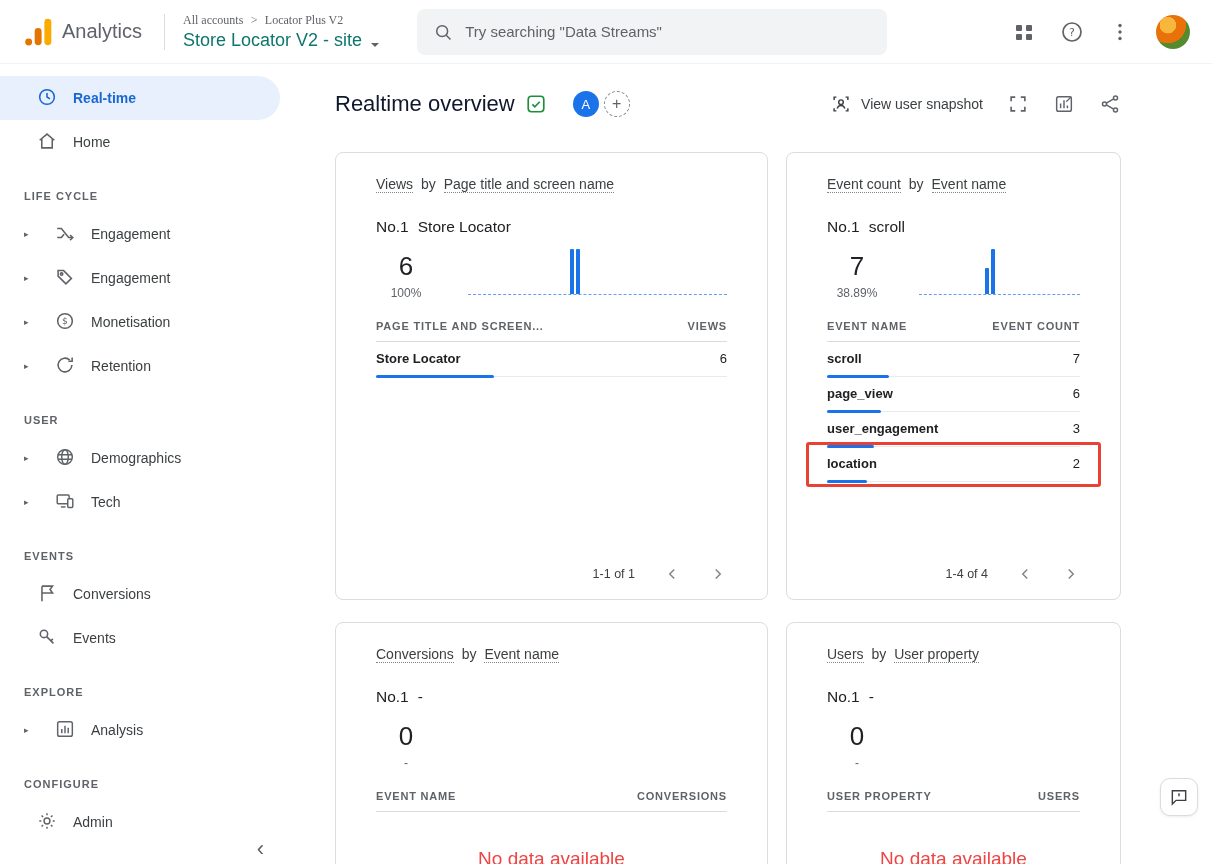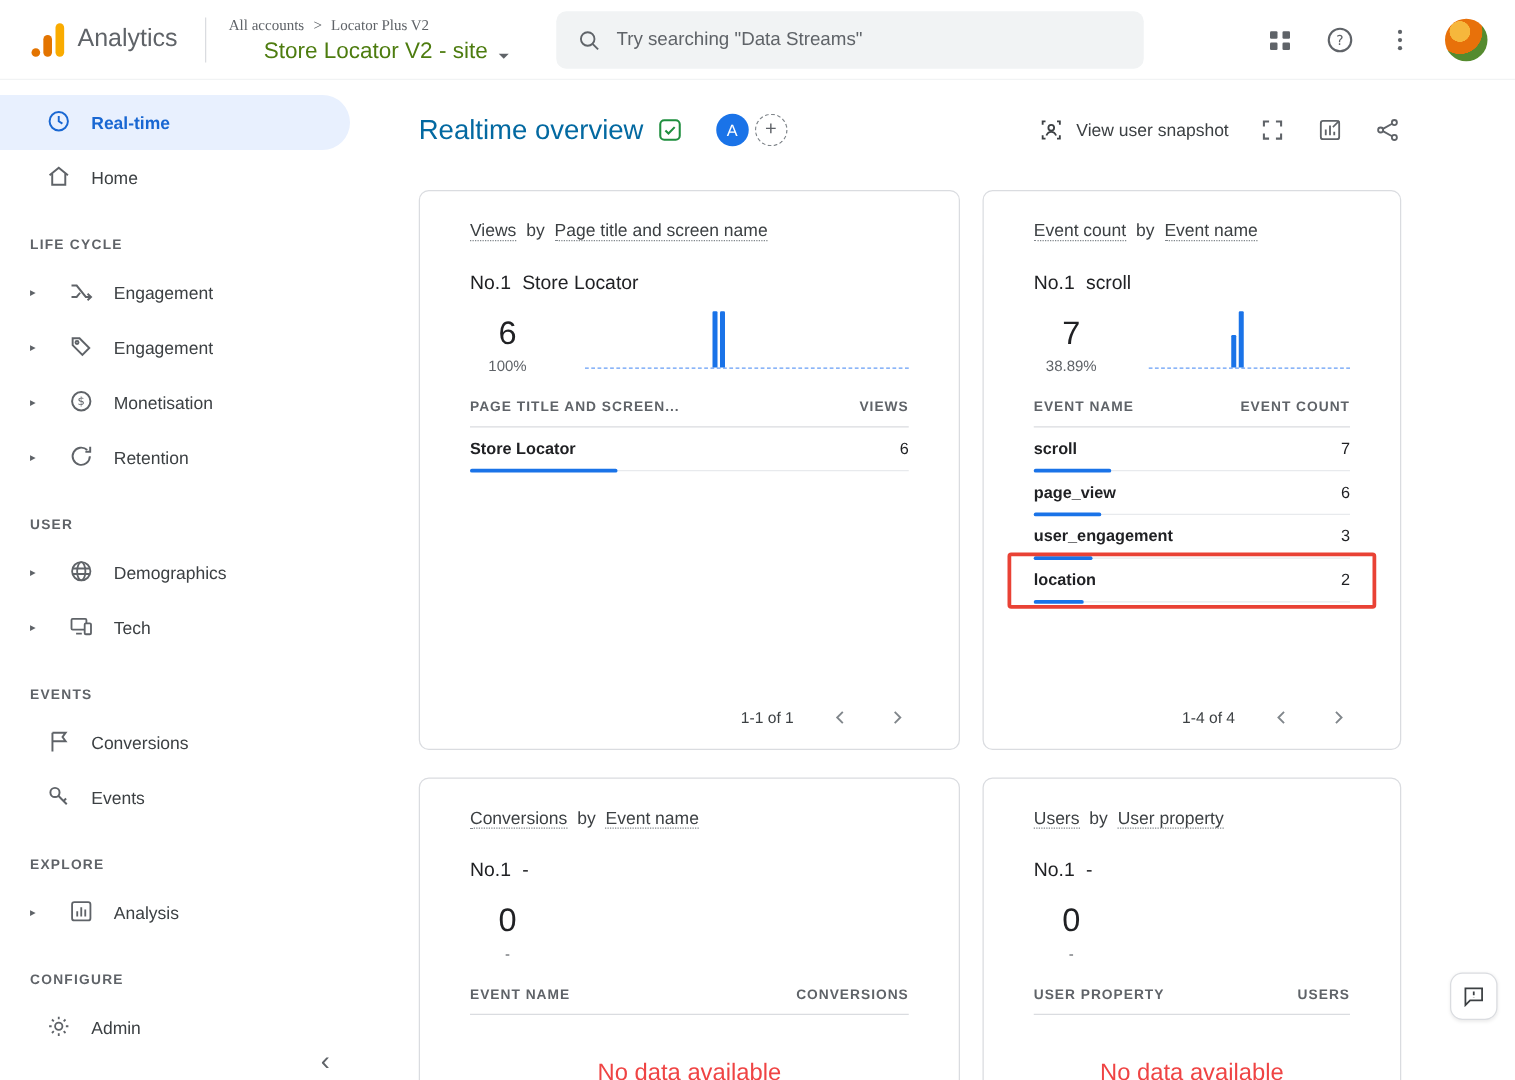--- a/index.html
+++ b/index.html
@@ -8,21 +8,21 @@
   .app { width:100%; height:100%; position:relative;border-radius:12px; }
 
   
   .topbar { height:64px; display:flex; align-items:center; padding:0 22px; border-bottom:1px solid #f1f3f4; }
   .brand { display:flex; align-items:center; cursor:pointer; }
   .brand-name { font-size:20px; color:#5f6368; margin-left:8px; }
   .tb-divider { width:1px; height:36px; background:#dadce0; margin:0 18px 0 22px; }
   .crumb-small { font-size:12px; color:#5f6368; }
   .crumb-small span { cursor:pointer;font-family:Liberation Serif, serif; }
   .crumb-sep { margin:0 4px; cursor:default; }
-  .prop-row { display:flex; align-items:flex-end; font-size:18px; color:#4d7c0f; margin-top:2px; cursor:pointer;margin-left:28px; }
+  .prop-row { display:flex; align-items:flex-end; font-size:18px; color:#0f766e; margin-top:2px; cursor:pointer; }
   .caret { width:0; height:0; border:4.5px solid transparent; border-top-color:#5f6368; margin-left:9px; margin-top:5px; }
   .search { margin-left:38px; width:470px; height:46px; background:#f1f3f4; border-radius:8px;
     display:flex; align-items:center; padding:0 16px; gap:12px; color:#5f6368; }
   .search input { flex:1; border:none; outline:none; background:transparent; font-size:15px;
     font-family:"Liberation Sans", sans-serif; color:#202124; }
   .search input::placeholder { color:#5f6368; }
   .tb-right { margin-left:auto; display:flex; align-items:center; gap:24px; color:#5f6368; }
   .tb-icon { width:24px; height:24px; cursor:pointer; display:inline-flex; }
   .avatar { width:34px; height:34px; border-radius:50%; cursor:pointer;
     background:radial-gradient(circle at 35% 30%, #f6b73c 0 25%, #e8710a 26% 55%, #558b2f 56% 80%, #33415c 81% 100%); }
@@ -37,21 +37,21 @@
   .nav-item.expandable { padding-left:24px; }
   .exp-arrow { width:12px; font-size:9px; color:#5f6368; margin-right:18px; flex:none; }
   .nav-item.selected { background:#e8f0fe; color:#1967d2; border-radius:0 24px 24px 0; margin-right:10px; font-weight:bold; }
   .nav-item.selected .nav-icon { color:#1967d2; }
   .nav-section { font-size:11px; font-weight:bold; letter-spacing:1px; color:#5f6368; padding:26px 0 10px 24px; }
   .collapse-btn { position:absolute; bottom:4px; right:26px; font-size:22px; color:#5f6368; cursor:pointer; line-height:1; }
 
   
   .main { flex:1; padding:20px 0 0 45px; overflow:hidden; }
   .page-head { display:flex; align-items:center; width:786px; height:40px; margin-bottom:28px; }
-  .page-title { font-size:22px; font-weight:normal; color:#0369a1; }
+  .page-title { font-size:22px; font-weight:normal; color:#0f172a; }
   .ok-badge { margin-left:10px; display:inline-flex; width:22px; height:22px; }
   .chip-a { margin-left:26px; width:26px; height:26px; border-radius:50%; background:#1a73e8; color:#fff;
     font-size:13px; display:inline-flex; align-items:center; justify-content:center; cursor:pointer; z-index:1; }
   .chip-add { margin-left:5px; width:26px; height:26px; border-radius:50%; border:1.5px dashed #80868b; color:#5f6368;
     font-size:16px; display:inline-flex; align-items:center; justify-content:center; cursor:pointer; }
   .head-actions { margin-left:auto; display:flex; align-items:center; gap:24px; color:#3c4043; }
   .snapshot { display:flex; align-items:center; gap:9px; font-size:14px; cursor:pointer; }
   .hd-icon { width:22px; height:22px; display:inline-flex; cursor:pointer; color:#5f6368; }
 
   

